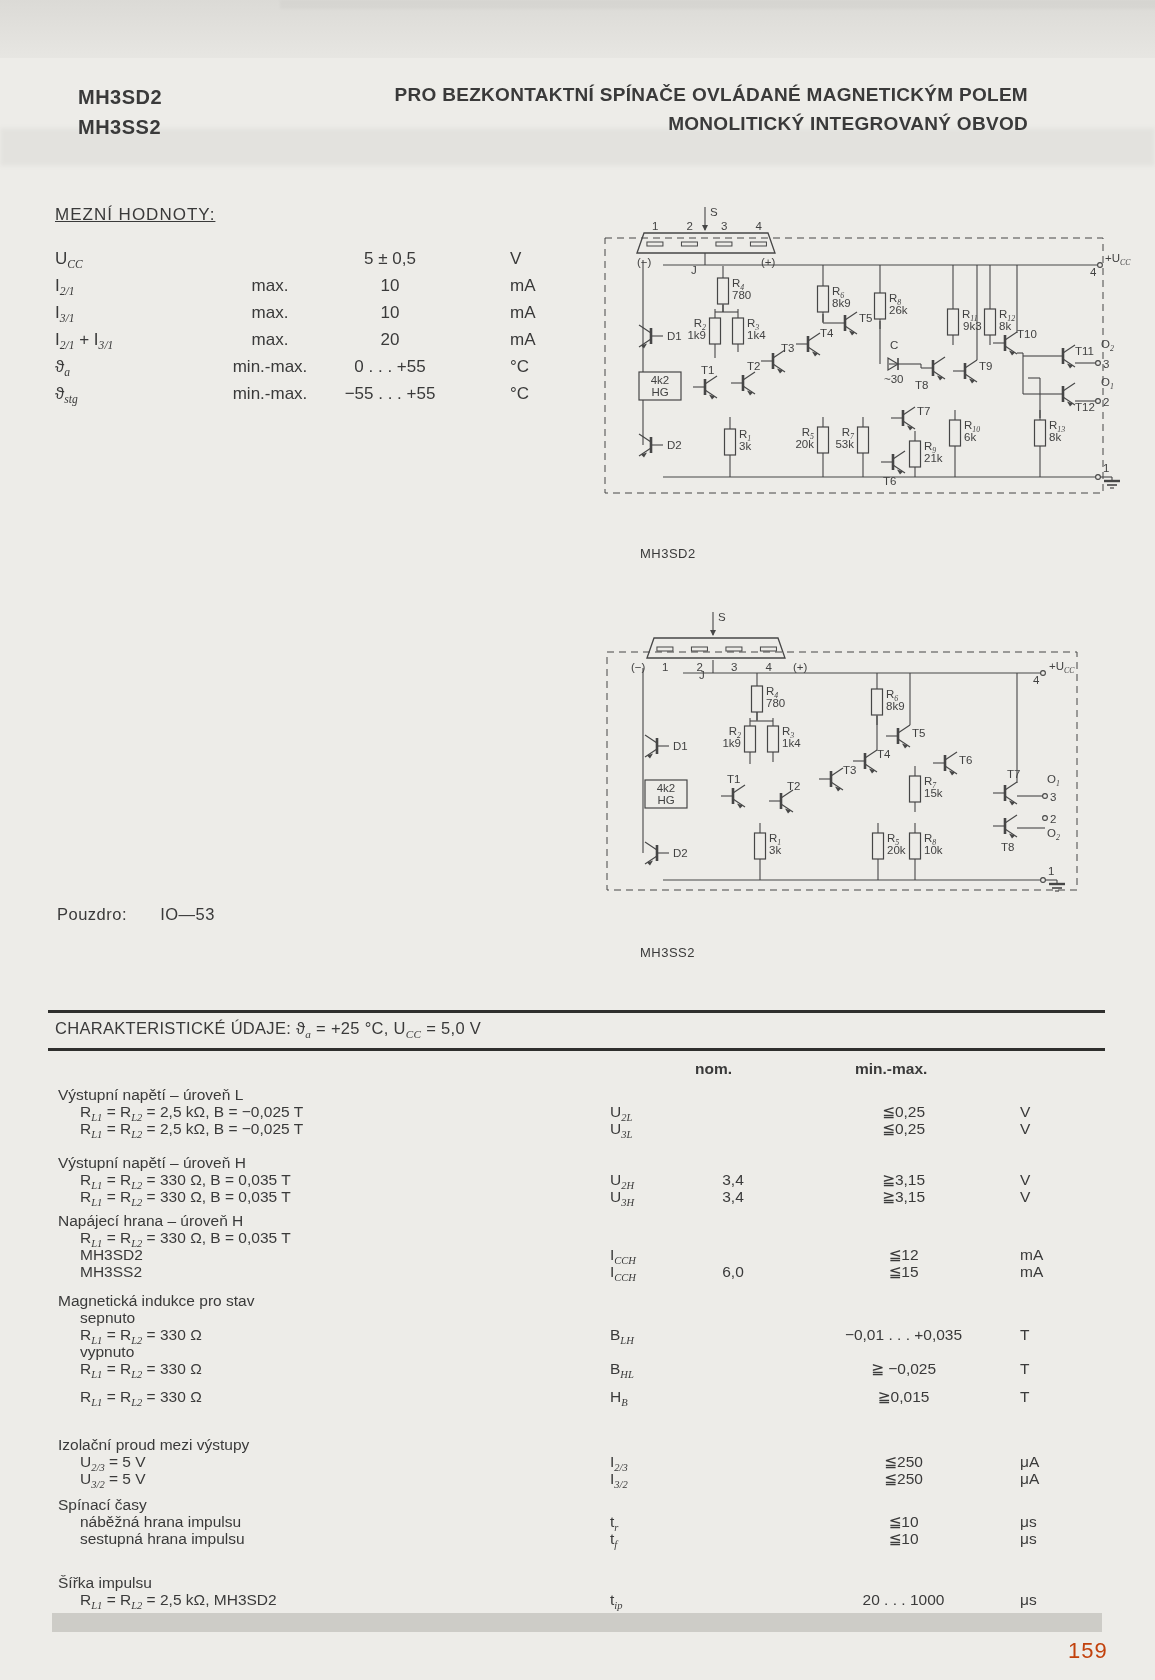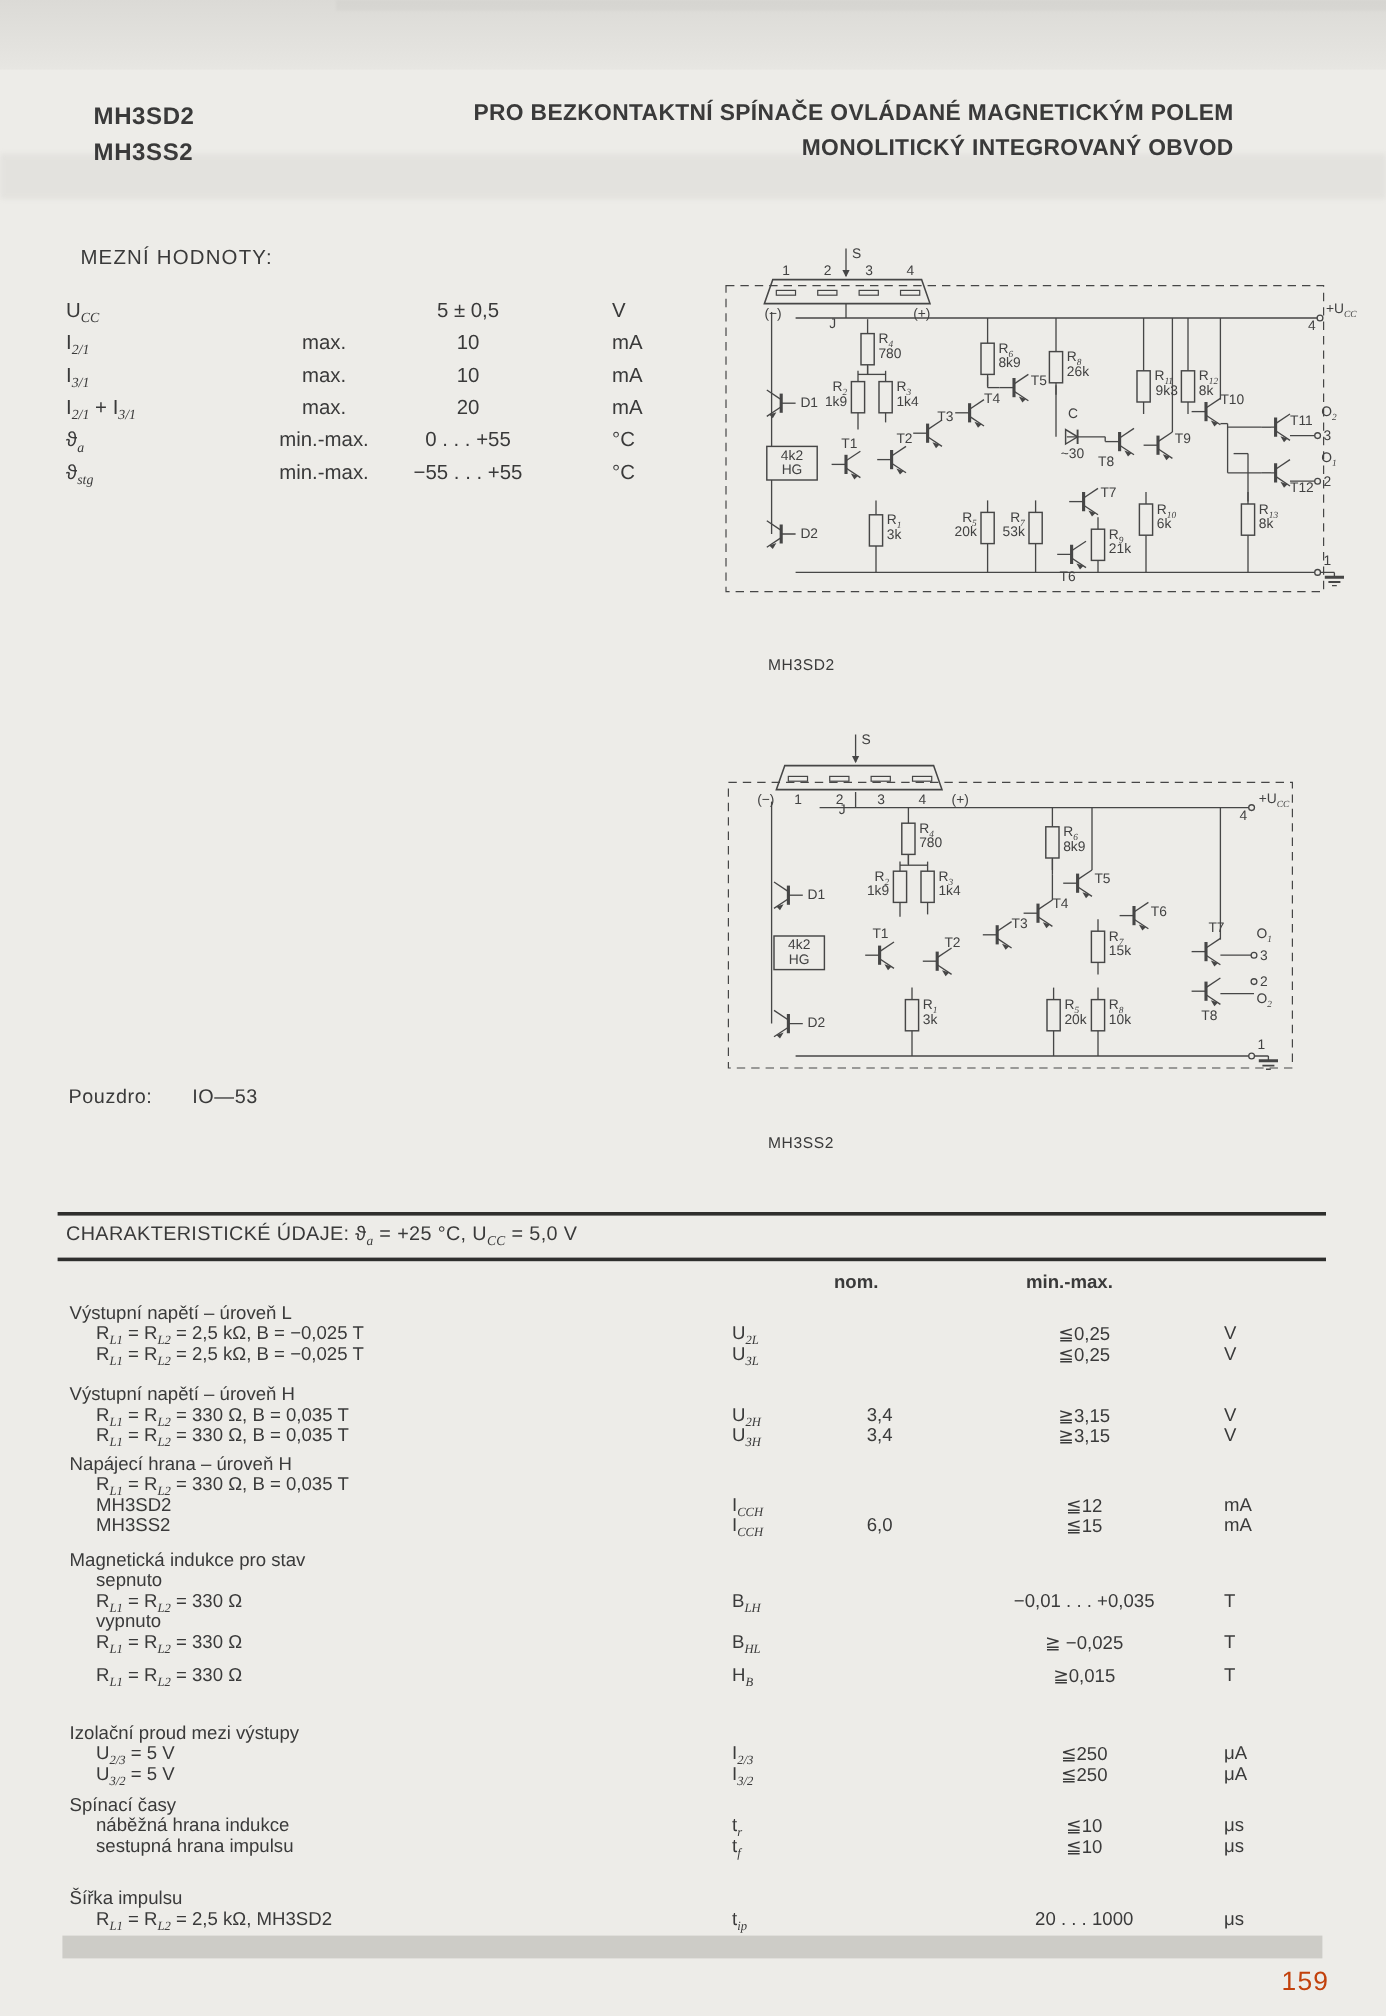--- a/index.html
+++ b/index.html
@@ -10,21 +10,21 @@
   .band.top-wash{left:0;top:0;width:1155px;height:58px;background:linear-gradient(#d8d7d3,#e6e5e1);opacity:.85;}
   .band.mid-wash{left:0;top:128px;width:1155px;height:38px;background:#dcdbd7;opacity:.55;filter:blur(2px);}
   .band.bottom-bar{left:52px;top:1613px;width:1050px;height:19px;background:#c6c5c0;opacity:.8;filter:blur(.6px);}
   sub{font-family:"Liberation Serif","DejaVu Serif",serif;font-style:italic;font-size:68%;line-height:0;}
   header{position:absolute;left:0;top:0;width:100%;}
   .partnums{position:absolute;left:78px;top:86px;font-weight:bold;font-size:20px;letter-spacing:.5px;}
   .partnums div{margin-bottom:7px;}
   .doctitle{position:absolute;right:127px;top:84px;text-align:right;font-weight:bold;font-size:19px;letter-spacing:.3px;}
   .doctitle div{margin-bottom:7px;}
   .limits{position:absolute;left:55px;top:205px;width:520px;font-size:17px;}
-  .limits h2{font-size:17px;font-weight:normal;letter-spacing:1px;margin:0 0 24px 12px;}
+  .limits h2{font-size:17px;font-weight:normal;letter-spacing:1px;margin:0 0 24px 0;text-decoration:underline;}
   .lrow{position:relative;height:27px;}
   .lrow .sym{position:absolute;left:0;}
   .lrow .cond{position:absolute;left:155px;width:120px;text-align:center;}
   .lrow .val{position:absolute;left:255px;width:160px;text-align:center;}
   .lrow .unit{position:absolute;left:455px;}
   .diagram{position:absolute;}
   .diagram svg{position:absolute;left:0;top:0;}
   .dlab{position:absolute;font-size:11.5px;line-height:1;white-space:nowrap;color:#424242;}
   .dlab.ra{transform:translateX(-100%);}
   .dlab.ca{transform:translateX(-50%);}
@@ -609,21 +609,21 @@
           <span class="nom"></span>
           <span class="mm">≦250</span>
           <span class="unit">μA</span>
         </div>
       </div>
       <div class="cgroup" style="top: 1496px;">
         <div class="cline">
           <span class="cond">Spínací časy</span>
         </div>
         <div class="cline sub">
-          <span class="cond">náběžná hrana indukce</span>
+          <span class="cond">náběžná hrana impulsu</span>
           <span class="sym">t<sub>r</sub></span>
           <span class="nom"></span>
           <span class="mm">≦10</span>
           <span class="unit">μs</span>
         </div>
         <div class="cline sub">
           <span class="cond">sestupná hrana impulsu</span>
           <span class="sym">t<sub>f</sub></span>
           <span class="nom"></span>
           <span class="mm">≦10</span>

